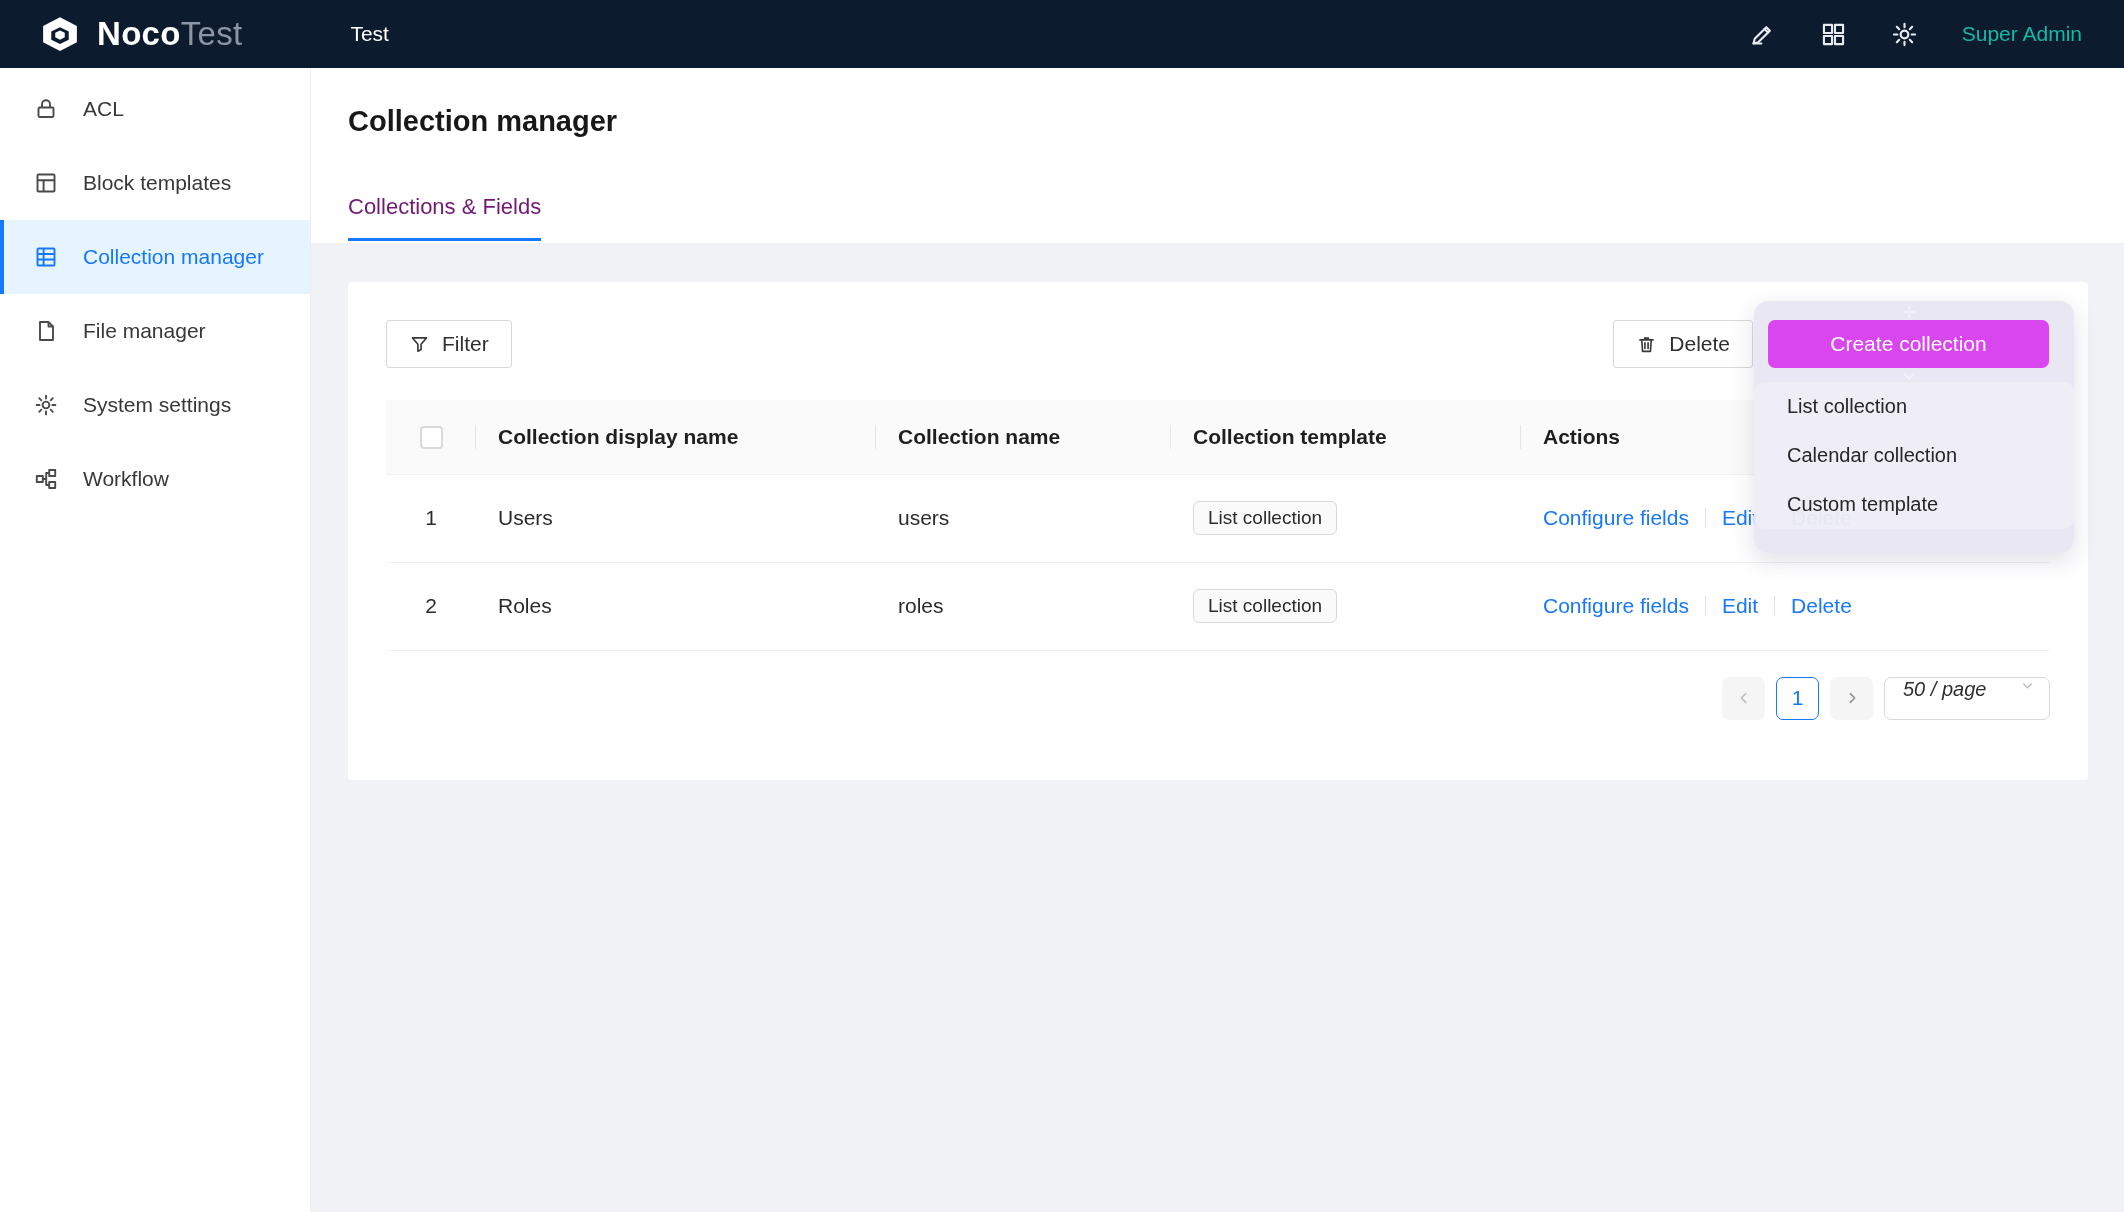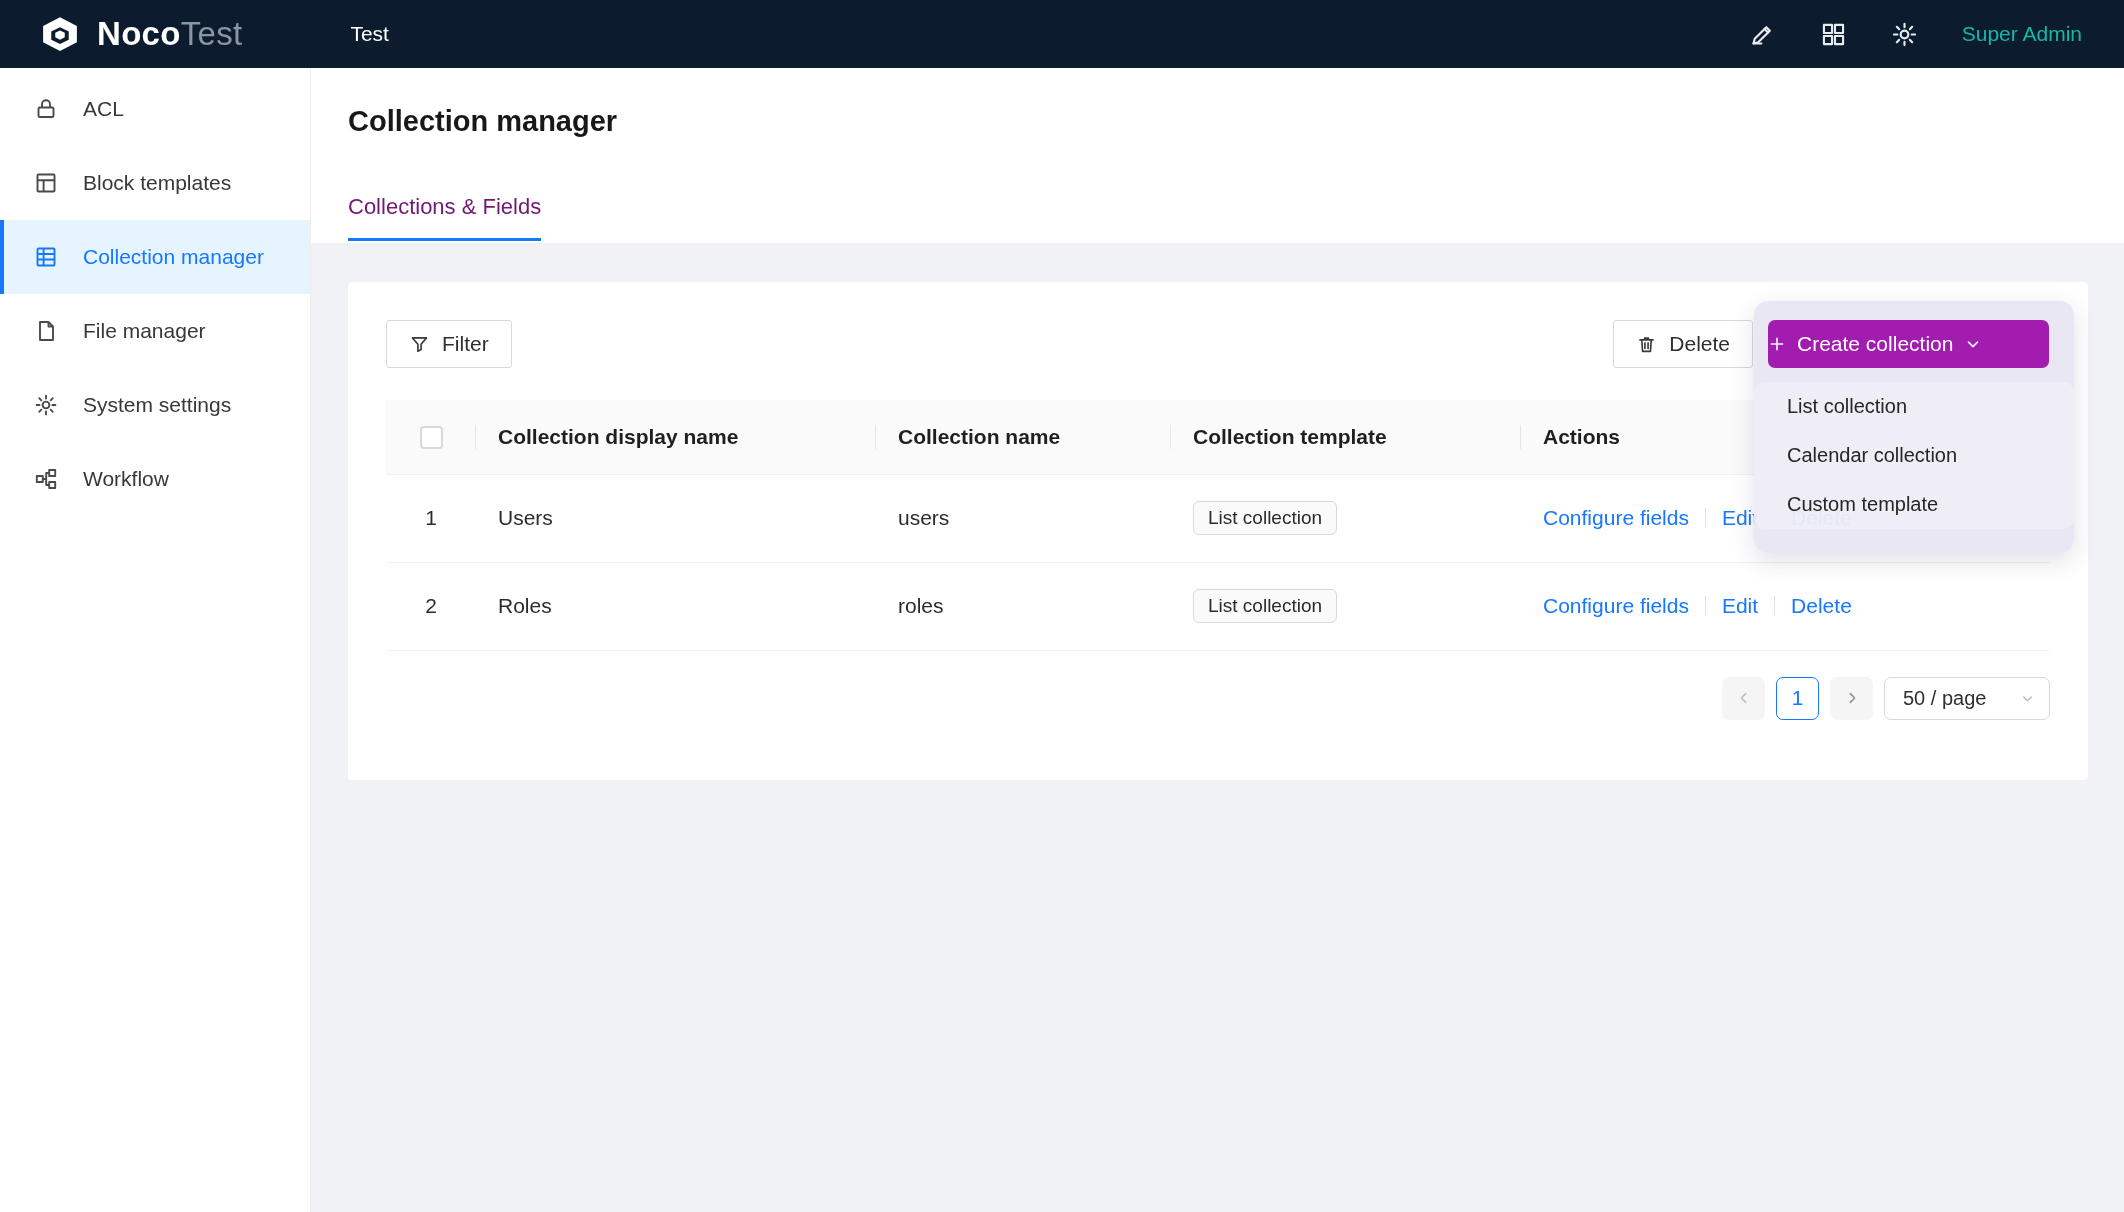--- a/index.html
+++ b/index.html
@@ -102,36 +102,36 @@
   .pg-btn {
     width: 43px; height: 43px; border-radius: 7px;
     display: flex; align-items: center; justify-content: center; cursor: pointer; font-size: 21px;
   }
   .pg-prev { background: #f5f5f5; color: #bdbdbd; }
   .pg-next { background: #f5f5f5; color: #8f8f8f; }
   .pg-prev .icon, .pg-next .icon { width: 16px; height: 16px; }
   .pg-current { border: 1px solid #1677ff; color: #1677ff; background: #fff; }
   .pg-size {
     height: 43px; min-width: 166px; border: 1px solid #d9d9d9; border-radius: 7px;
-    background: #fff; display: flex; align-items: center; justify-content: space-between;
-    padding: 0 14px 0 18px; font-size: 20px; color: #2f2f2f; gap: 12px; cursor: pointer;
+    background: #fff; display: flex; align-items: flex-start; justify-content: space-between;
+    padding: 0 14px 0 18px; font-size: 20px; color: #2f2f2f; gap: 12px; cursor: pointer; font-style: italic;
   }
   .pg-size .icon { width: 15px; height: 15px; color: #bfbfbf; }
 
   
   .create-overlay {
     position: absolute; left: 1754px; top: 301px; width: 320px; height: 252px;
     background: rgba(232,230,242,0.94); border-radius: 14px;
     box-shadow: 0 8px 24px rgba(40,34,90,0.14); z-index: 40;
   }
   .create-btn {
     position: absolute; left: 14px; top: 19px; width: 281px; height: 48px;
-    background: #a21caf; border: none; border-radius: 7px; color: #fff;
-    display: flex; align-items: center; justify-content: flex-start; gap: 11px;
-    font-size: 21px; cursor: pointer; font-family: inherit;
+    background: #d946ef; border: none; border-radius: 7px; color: #fff;
+    display: flex; align-items: center; justify-content: center; gap: 11px;
+    font-size: 21px; cursor: pointer; font-family: inherit; flex-direction: column;
   }
   .create-btn .icon { width: 18px; height: 18px; color: #f0f4ff; }
   .create-menu {
     position: absolute; left: 0; right: 0; top: 81px; height: 147px;
     background: rgba(255,255,255,0.28); border-radius: 10px;
   }
   .create-menu-item {
     height: 49px; display: flex; align-items: center; padding-left: 33px;
     font-size: 20px; color: #262626; cursor: pointer;
   }

